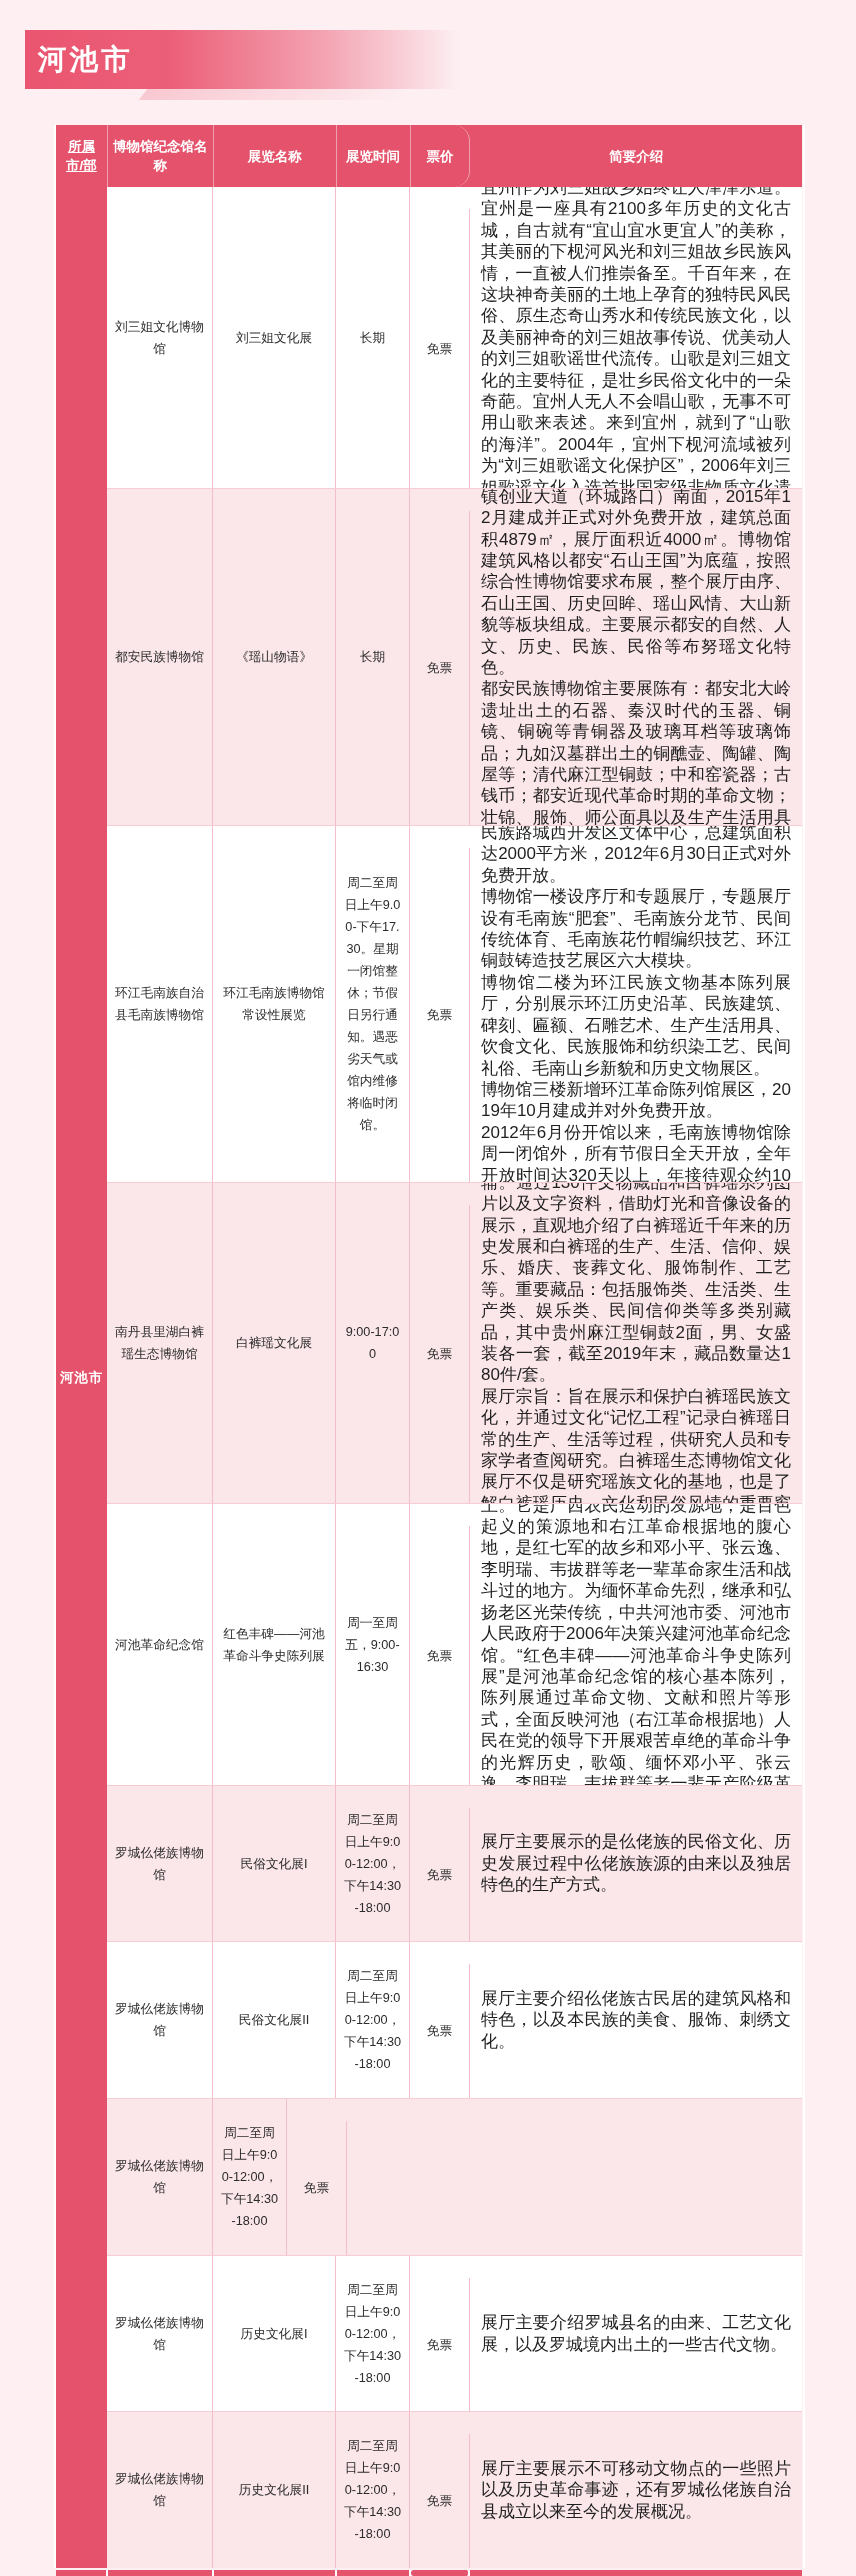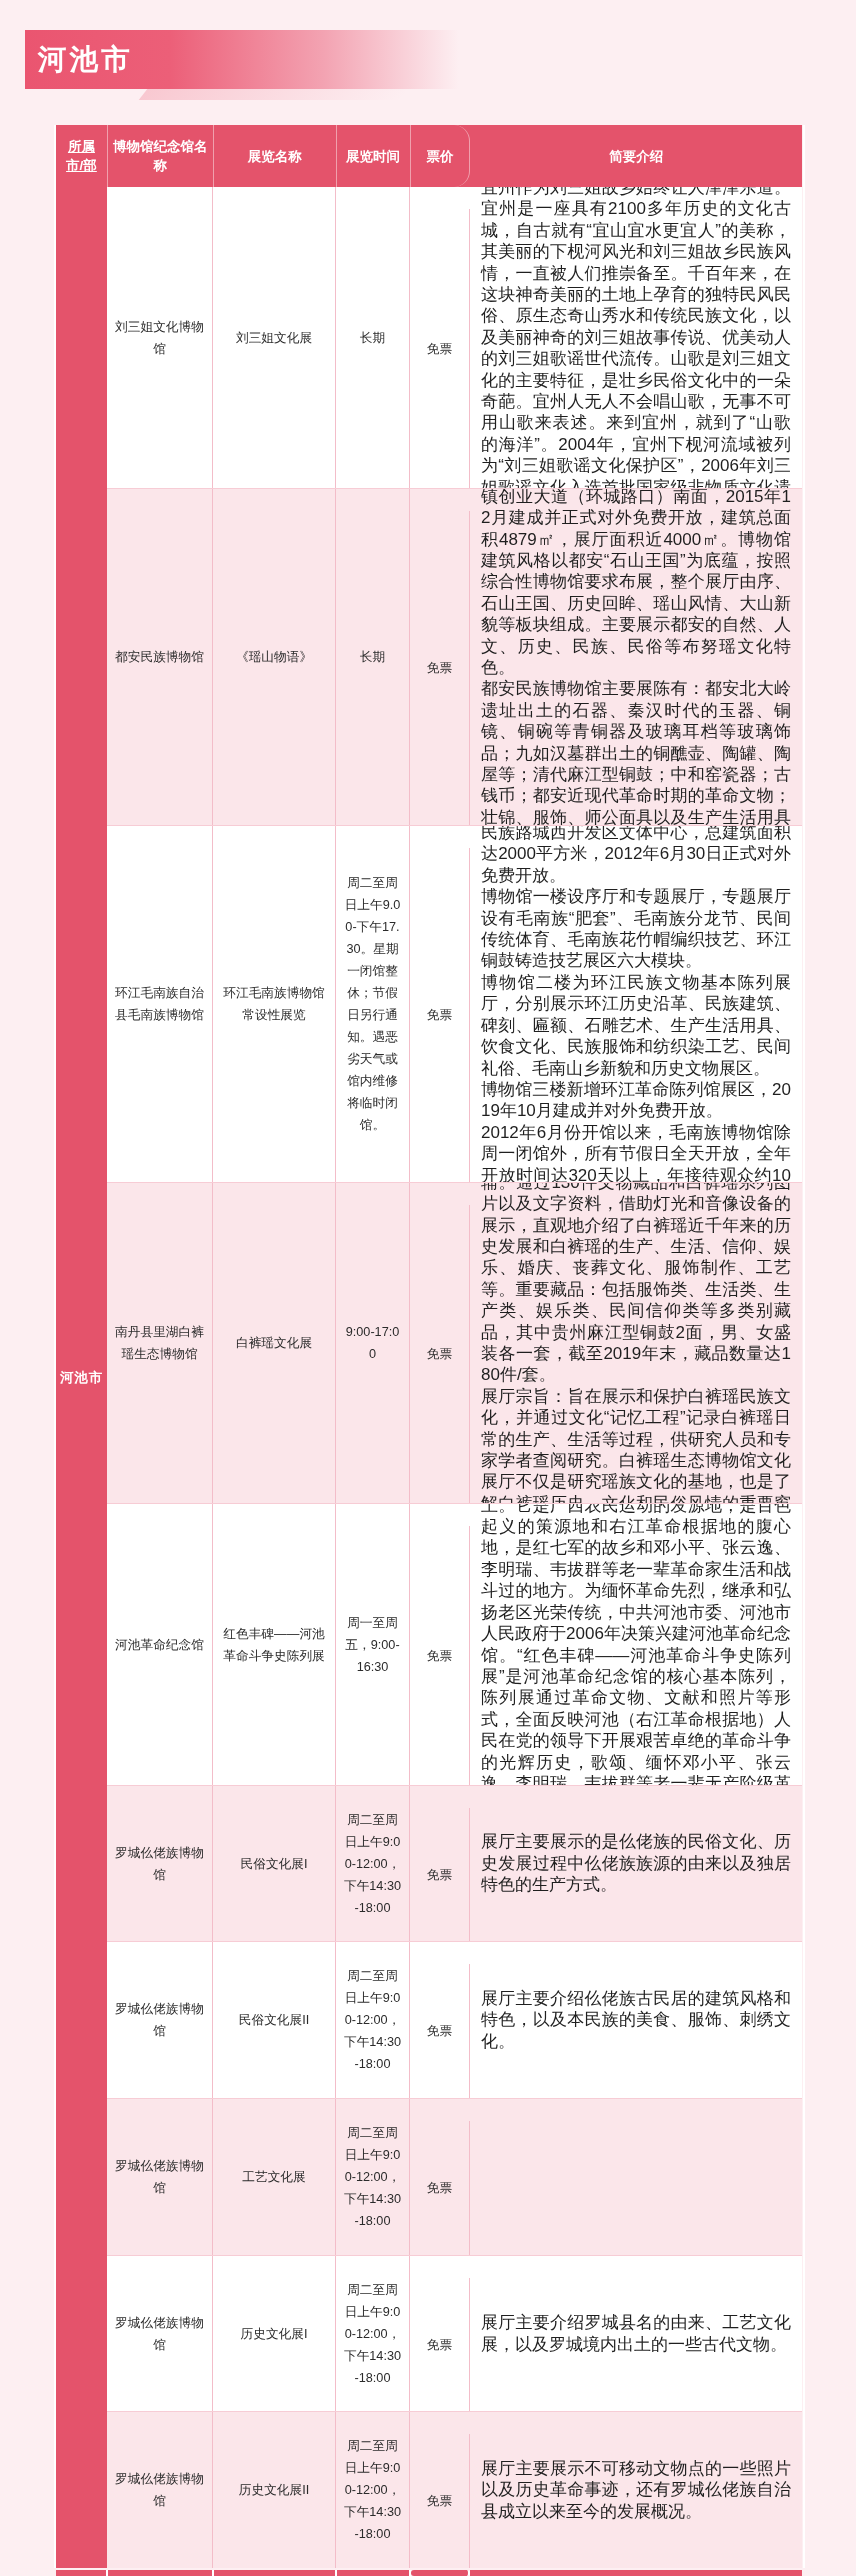--- a/index.html
+++ b/index.html
@@ -155,21 +155,20 @@
           <div class="cell ce">民俗文化展II</div>
           <div class="cell ct">周二至周日上午9:00-12:00，下午14:30-18:00</div>
           <div class="cell cp">免票</div>
           <div class="cell ci">
               <div class="intro">展厅主要介绍仫佬族古民居的建筑风格和特色，以及本民族的美食、服饰、刺绣文化。</div>
             </div>
         </div>
 
         <div class="row">
           <div class="cell cm">罗城仫佬族博物馆</div>
-          <div class="cell ce">工艺文化展</div>
           <div class="cell ct">周二至周日上午9:00-12:00，下午14:30-18:00</div>
           <div class="cell cp">免票</div>
         </div>
 
         <div class="row">
           <div class="cell cm">罗城仫佬族博物馆</div>
           <div class="cell ce">历史文化展I</div>
           <div class="cell ct">周二至周日上午9:00-12:00，下午14:30-18:00</div>
           <div class="cell cp">免票</div>
           <div class="cell ci">

